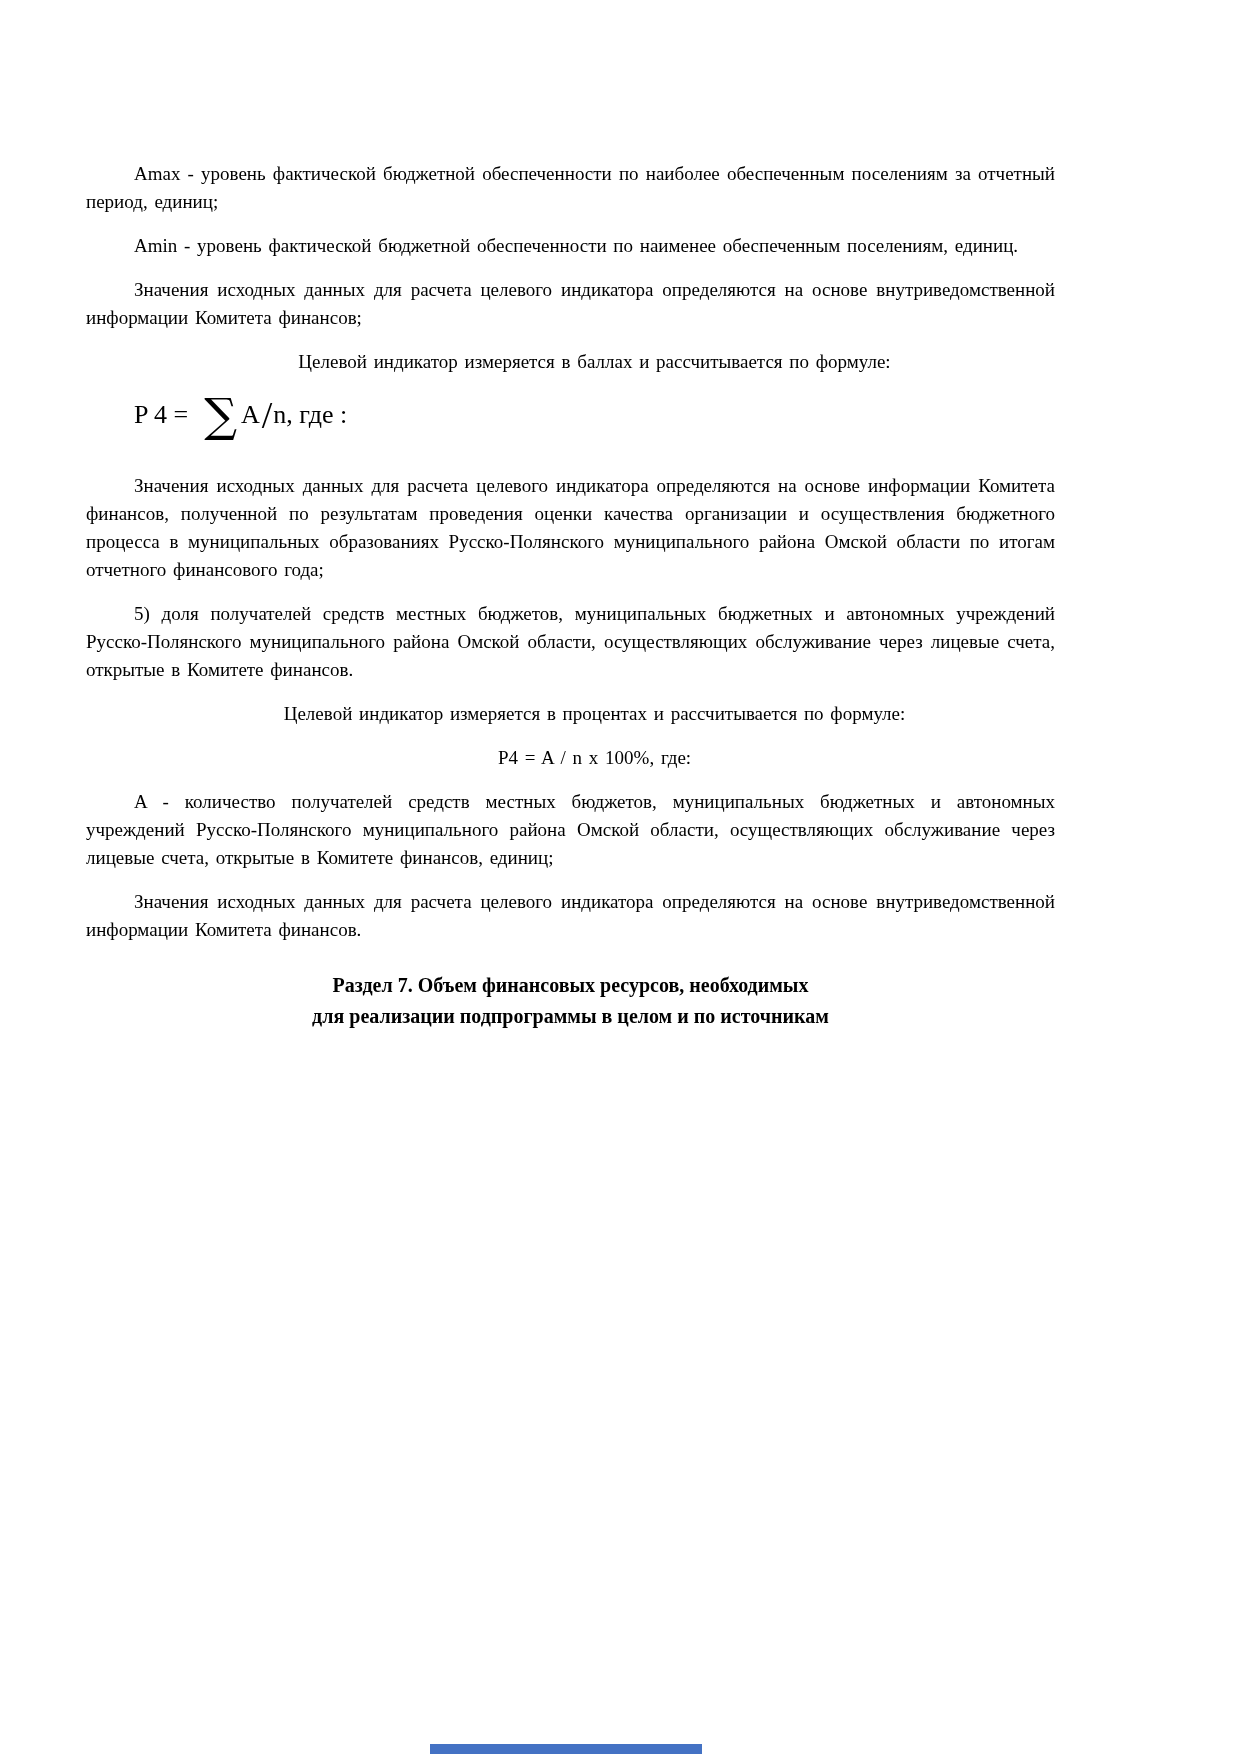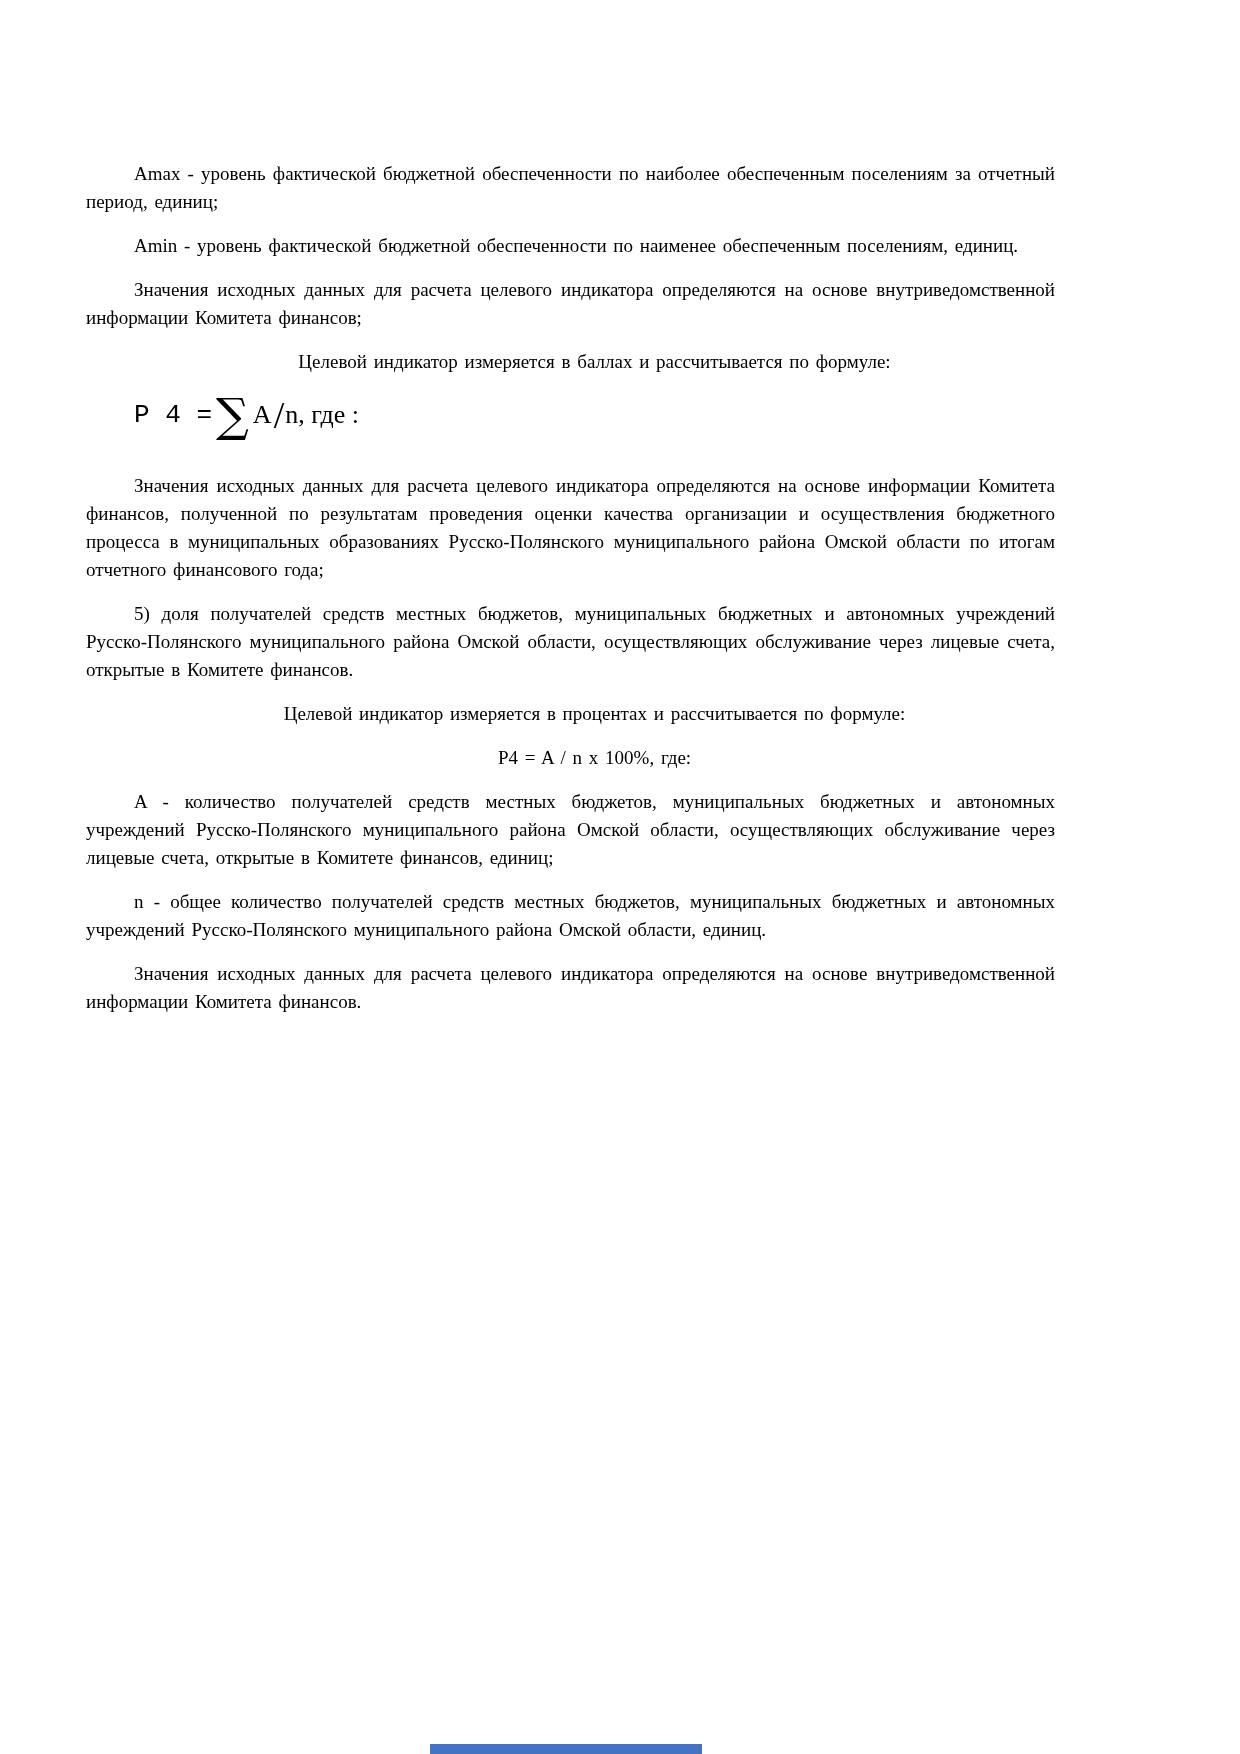--- a/index.html
+++ b/index.html
@@ -28,21 +28,21 @@
     word-spacing: 2px;
   }
   .para.single { text-align: center; }
   .formula-line {
     display: flex;
     align-items: center;
     margin: 16px 0 34px 48px;
     font-size: 26px;
     white-space: pre;
   }
-  .f-prefix { margin-right: 4px; font-family: Liberation Mono, monospace; }
+  .f-prefix { margin-right: 16px; }
   .f-sigma {
     font-size: 46px;
     line-height: 1;
     margin: 0 4px 0 0;
     font-family: "DejaVu Serif", serif;
   }
   .f-num { margin-right: 1px; }
   .f-slash {
     font-size: 38px;
     line-height: 1;
@@ -100,20 +100,23 @@
   <p class="para">Значения исходных данных для расчета целевого индикатора определяются на основе информации Комитета финансов, полученной по результатам проведения оценки качества организации и осуществления бюджетного процесса в муниципальных образованиях Русско-Полянского муниципального района Омской области по итогам отчетного финансового года;</p>
 
   <p class="para">5) доля получателей средств местных бюджетов, муниципальных бюджетных и автономных учреждений Русско-Полянского муниципального района Омской области, осуществляющих обслуживание через лицевые счета, открытые в Комитете финансов.</p>
 
   <p class="para single">Целевой индикатор измеряется в процентах и рассчитывается по формуле:</p>
 
   <p class="para single">P4 = A / n x 100%, где:</p>
 
   <p class="para">A - количество получателей средств местных бюджетов, муниципальных бюджетных и автономных учреждений Русско-Полянского муниципального района Омской области, осуществляющих обслуживание через лицевые счета, открытые в Комитете финансов, единиц;</p>
 
-  <p class="para">n - общее количество получателей средств местных бюджетов, муниципальных бюджетных и автономных учреждений Русско-Полянского муниципального района Омской области, единиц.</p>
 
   <p class="para">Значения исходных данных для расчета целевого индикатора определяются на основе внутриведомственной информации Комитета финансов.</p>
 
+  <div class="section-heading">
+    <div>Раздел 7. Объем финансовых ресурсов, необходимых</div>
+    <div>для реализации подпрограммы в целом и по источникам</div>
+  </div>
 
   <div class="bottom-bar" style="background: rgb(68, 114, 196);"></div>
 
 </div>
 
 </body></html>

